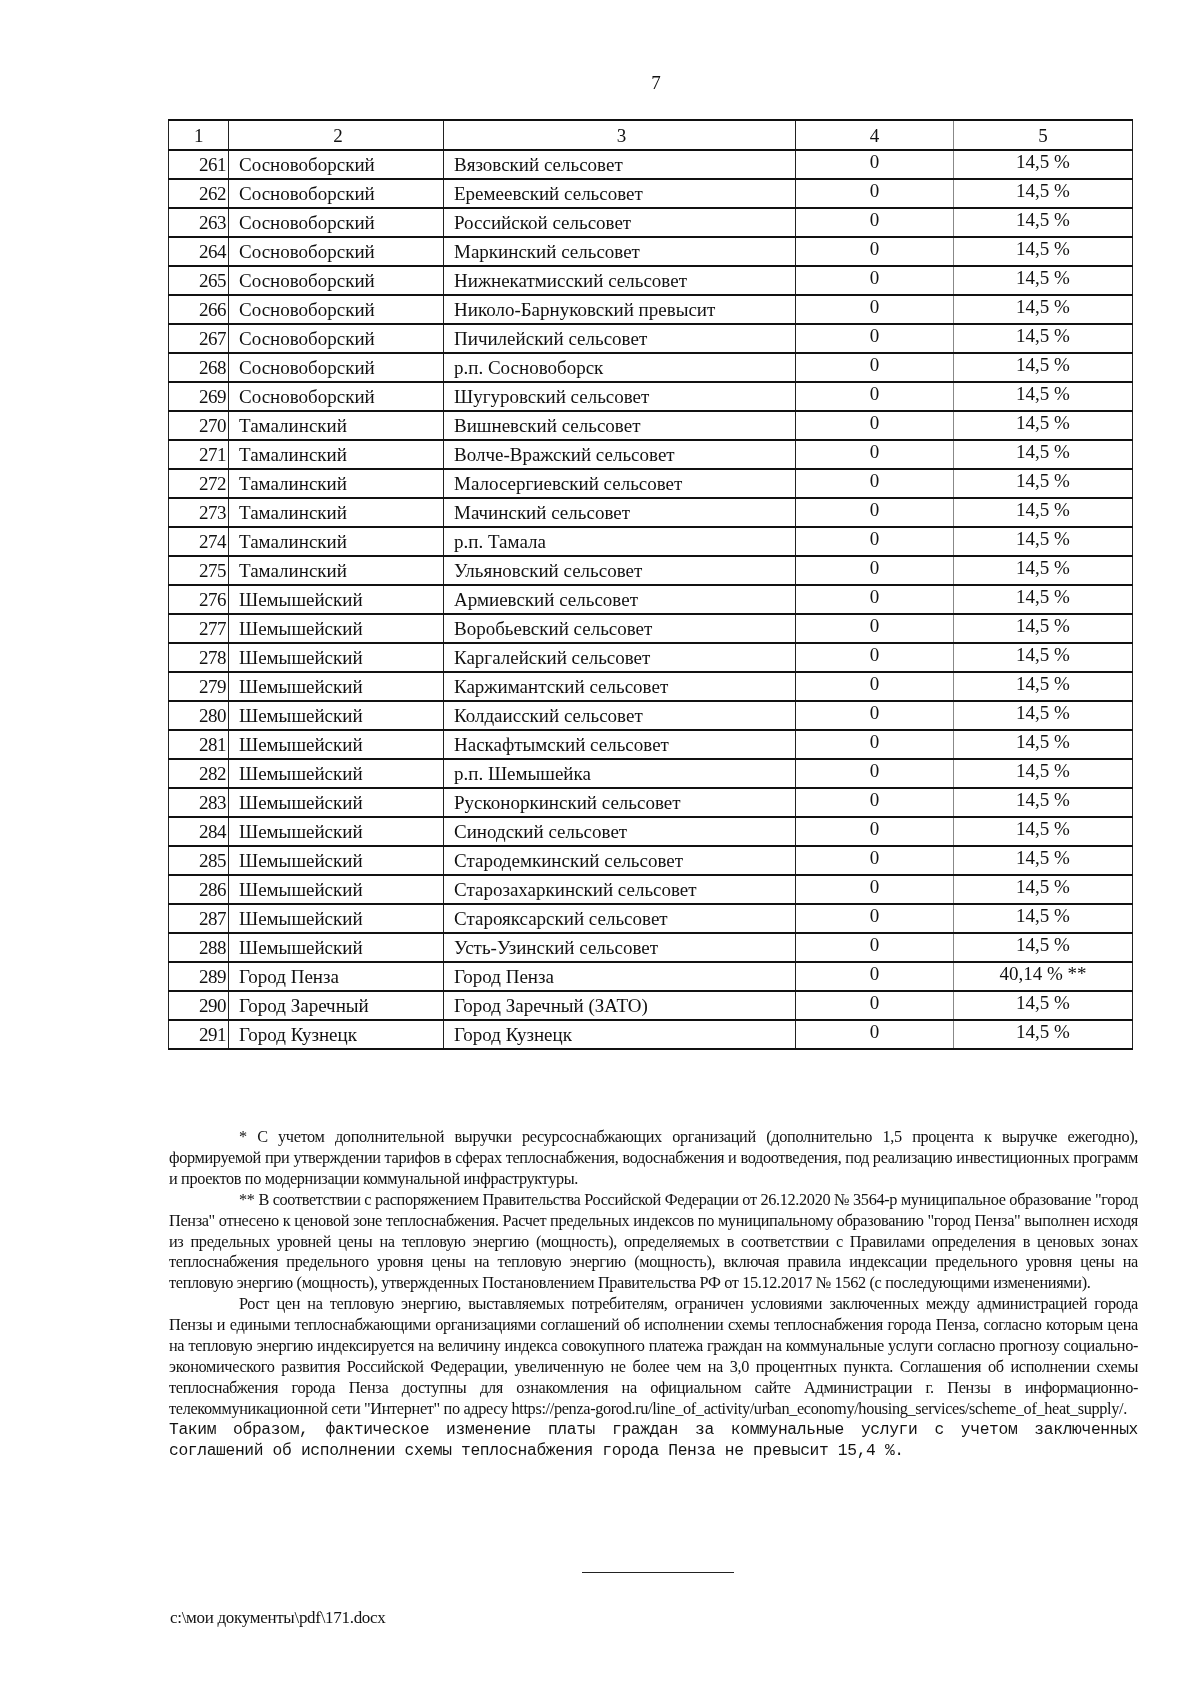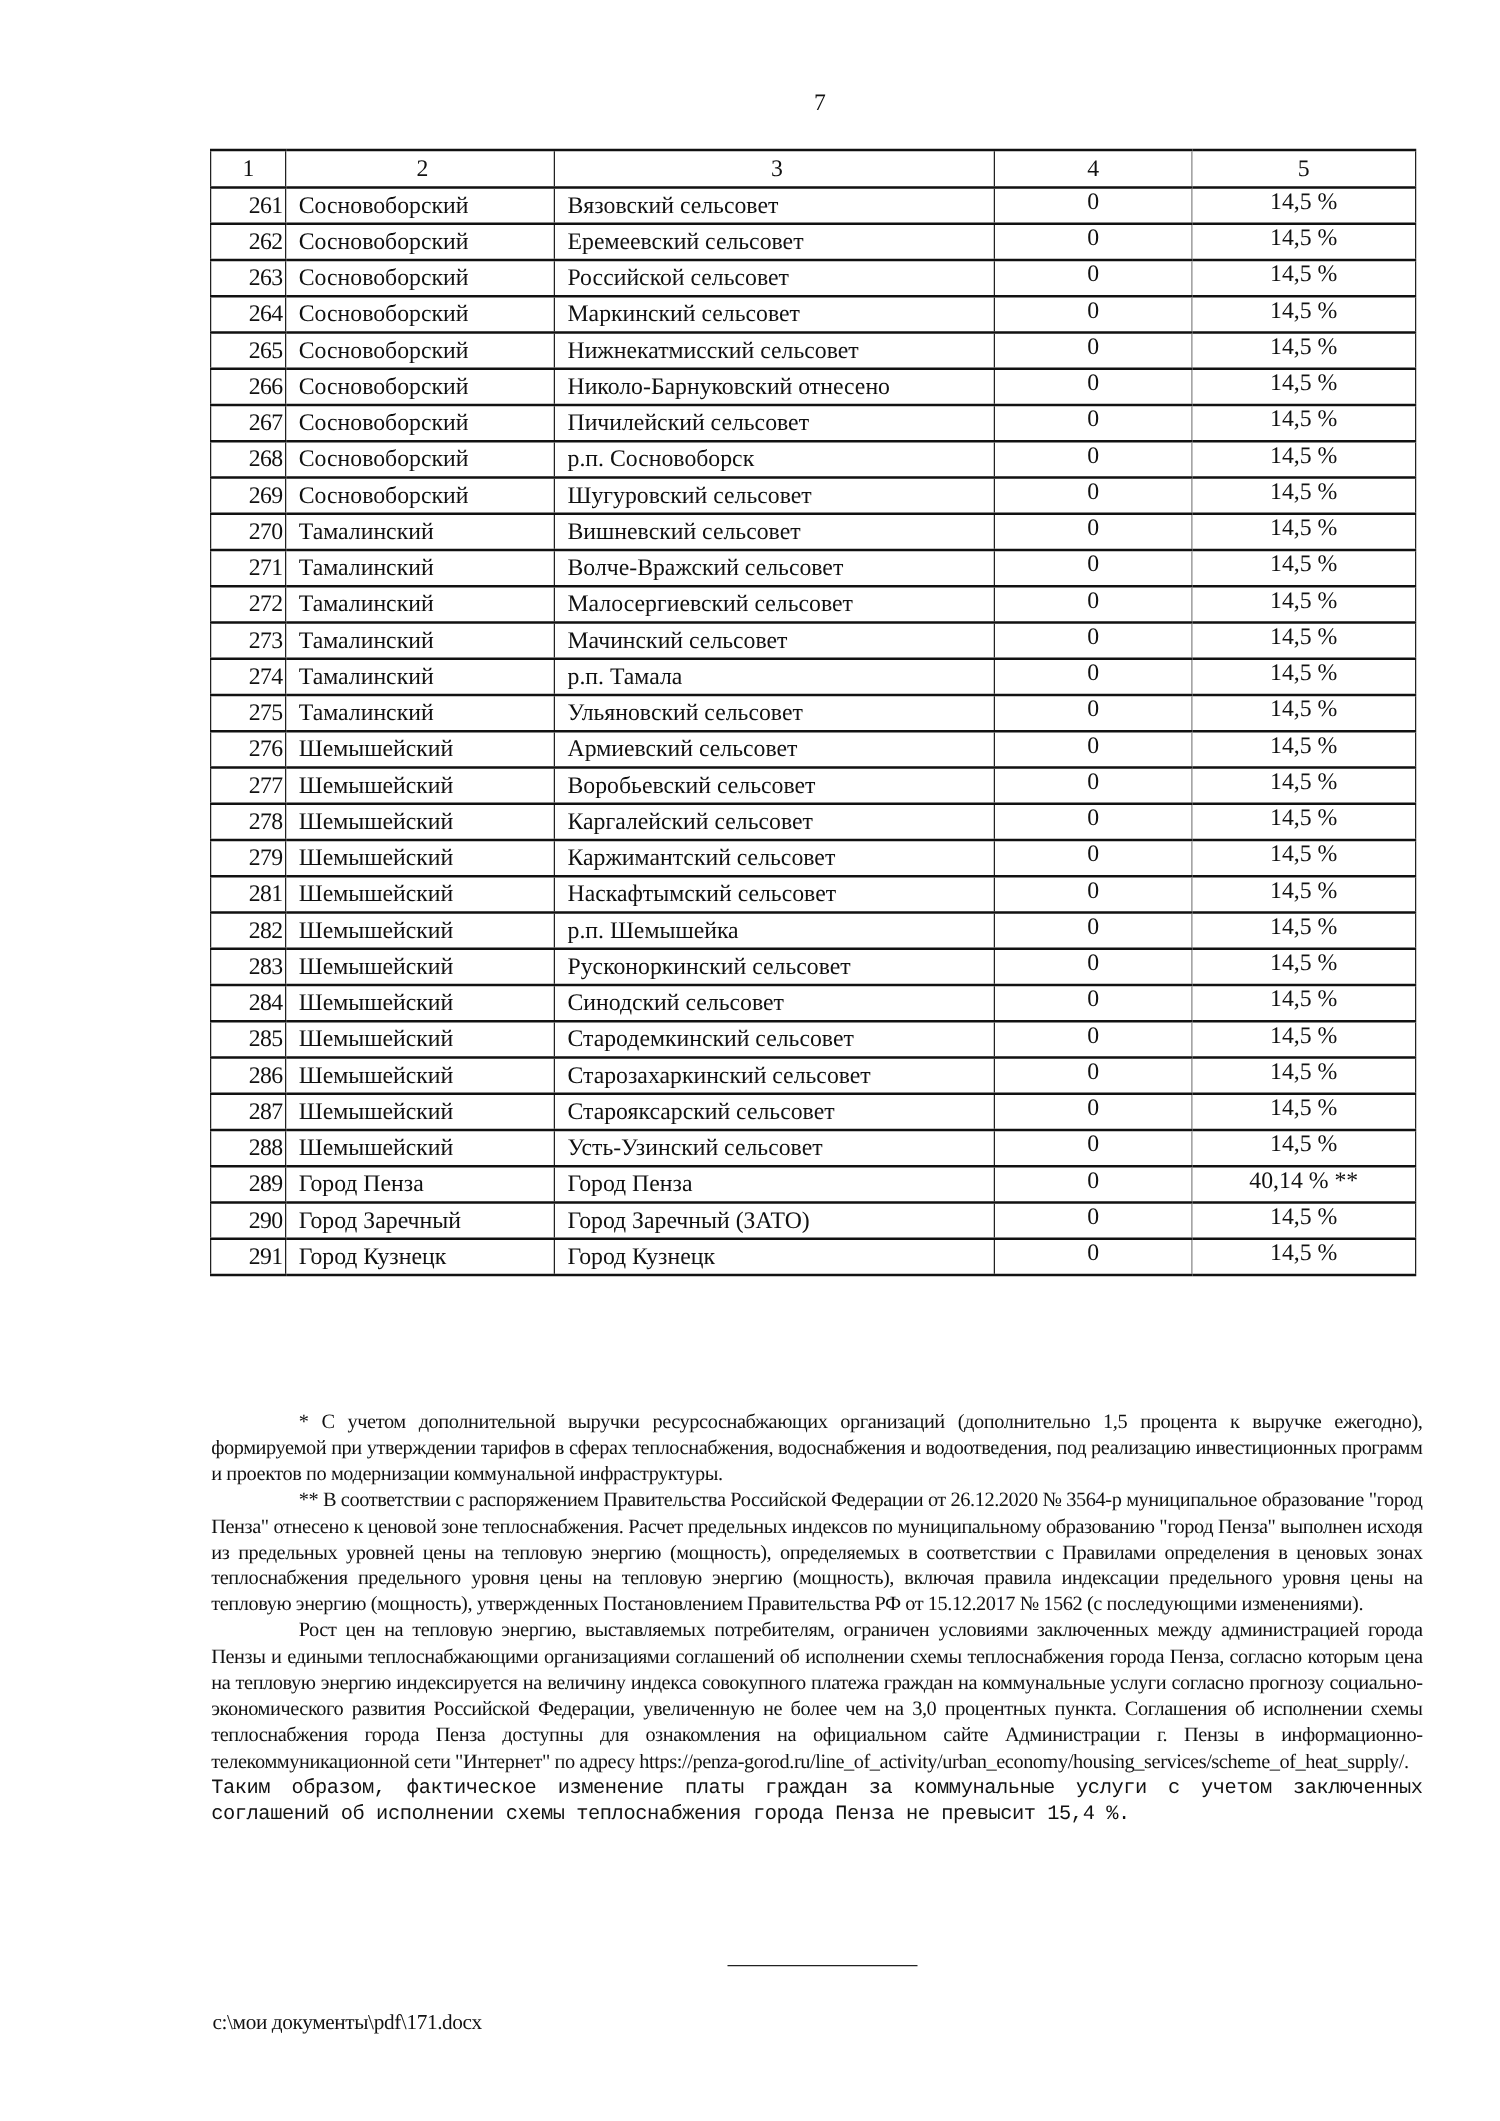--- a/index.html
+++ b/index.html
@@ -99,21 +99,21 @@
       <tr>
         <td class="c1">265</td>
         <td class="c2">Сосновоборский</td>
         <td class="c3">Нижнекатмисский сельсовет</td>
         <td class="c4">0</td>
         <td class="c5">14,5 %</td>
       </tr>
       <tr>
         <td class="c1">266</td>
         <td class="c2">Сосновоборский</td>
-        <td class="c3">Николо-Барнуковский отнесено</td>
+        <td class="c3">Николо-Барнуковский превысит</td>
         <td class="c4">0</td>
         <td class="c5">14,5 %</td>
       </tr>
       <tr>
         <td class="c1">267</td>
         <td class="c2">Сосновоборский</td>
         <td class="c3">Пичилейский сельсовет</td>
         <td class="c4">0</td>
         <td class="c5">14,5 %</td>
       </tr>
@@ -191,20 +191,27 @@
         <td class="c1">278</td>
         <td class="c2">Шемышейский</td>
         <td class="c3">Каргалейский сельсовет</td>
         <td class="c4">0</td>
         <td class="c5">14,5 %</td>
       </tr>
       <tr>
         <td class="c1">279</td>
         <td class="c2">Шемышейский</td>
         <td class="c3">Каржимантский сельсовет</td>
+        <td class="c4">0</td>
+        <td class="c5">14,5 %</td>
+      </tr>
+      <tr>
+        <td class="c1">280</td>
+        <td class="c2">Шемышейский</td>
+        <td class="c3">Колдаисский сельсовет</td>
         <td class="c4">0</td>
         <td class="c5">14,5 %</td>
       </tr>
       <tr>
         <td class="c1">281</td>
         <td class="c2">Шемышейский</td>
         <td class="c3">Наскафтымский сельсовет</td>
         <td class="c4">0</td>
         <td class="c5">14,5 %</td>
       </tr>

